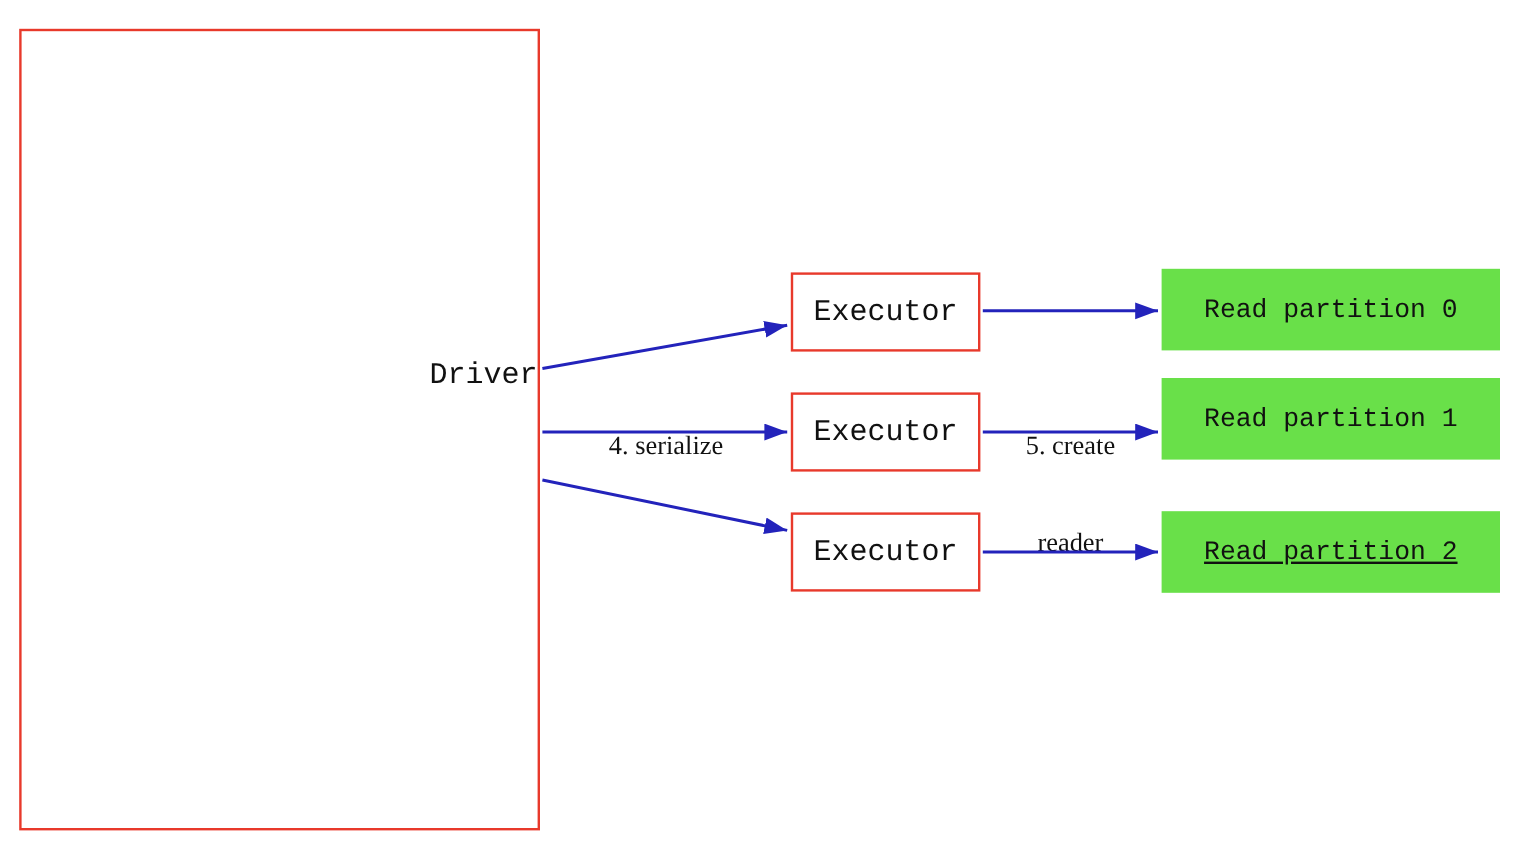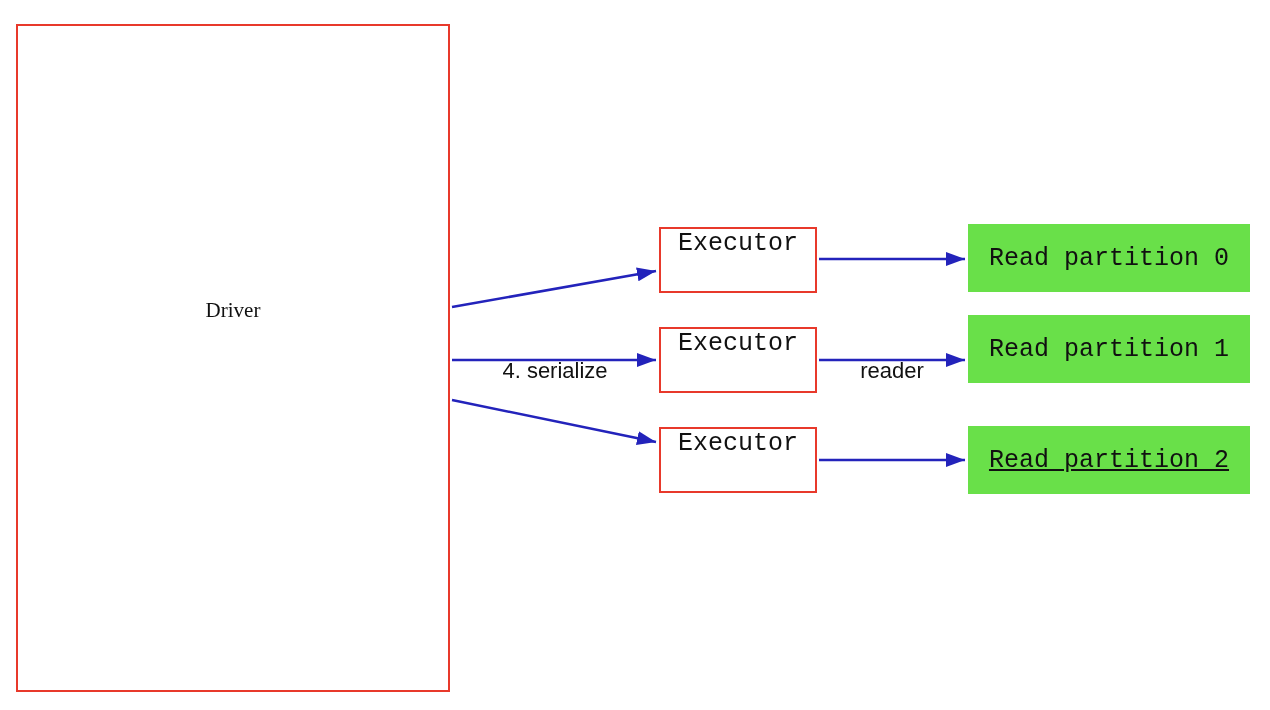--- a/index.html
+++ b/index.html
@@ -23,61 +23,60 @@
   .driver-box {
     position: absolute;
     left: 16px; top: 24px;
     width: 434px; height: 668px;
     border: 2px solid var(--box-border-red);
     background: var(--background);
   }
   .driver-title {
     position: absolute;
     left: 0; top: 272px; width: 100%;
-    text-align: center;
-    font-size: 21px;
+    text-align: right;
+    font-size: 25px;
     letter-spacing: 0;
     white-space: pre;
-    font-family: Liberation Serif, serif;
   }
   .driver-steps {
     position: absolute;
     left: 14px; top: 338px;
     font-size: 25px;
     line-height: 26px;
     white-space: pre;
   }
   .exec-box {
     position: absolute;
     left: 659px;
     width: 158px; height: 66px;
     border: 2px solid var(--box-border-red);
     background: var(--background);
-    display: flex; justify-content: center;
+    display: flex; align-items: center; justify-content: center;
     font-size: 25px;
     white-space: pre;
   }
   .exec-1 { top: 227px; }
   .exec-2 { top: 327px; }
   .exec-3 { top: 427px; }
   .partition-box {
     position: absolute;
     left: 968px;
     width: 282px; height: 68px;
     background: var(--partition-green);
     display: flex; align-items: center; justify-content: center;
-    font-size: 25px;
+    font-size: 22px;
     white-space: pre;
   }
   .part-0 { top: 224px; }
   .part-1 { top: 315px; }
   .part-2 { top: 426px; text-decoration: underline; }
   .edge-label {
     position: absolute;
-    font-family: Liberation Sans, sans-serif;
+    font-family: Liberation Serif, serif;
     font-size: 22px;
     line-height: 27px;
     text-align: center;
     color: var(--text-black);
     white-space: pre;
   }
   .label-serialize { left: 455px; top: 303px; width: 200px; }
   .label-create-reader { left: 822px; top: 303px; width: 140px; }
   .arrows-layer {
     position: absolute;
@@ -114,20 +113,21 @@
     <span>Read partition 1</span>
   </div>
   <div class="partition-box part-2">
     <span>Read partition 2</span>
   </div>
 
   <div class="edge-label label-serialize">
     <div>4. serialize</div>
   </div>
   <div class="edge-label label-create-reader">
+    <div>5. create</div>
     <div>reader</div>
   </div>
 
   <svg class="arrows-layer" viewBox="0 0 1270 710" xmlns="http://www.w3.org/2000/svg" aria-hidden="true">
     <defs>
       <marker id="arrowhead" markerUnits="userSpaceOnUse" markerWidth="20" markerHeight="16" refX="19" refY="7" orient="auto">
         <path d="M0,0 L19,7 L0,14 Z"></path>
       </marker>
     </defs>
     <line x1="452" y1="307" x2="656" y2="271" marker-end="url(#arrowhead)"></line>

